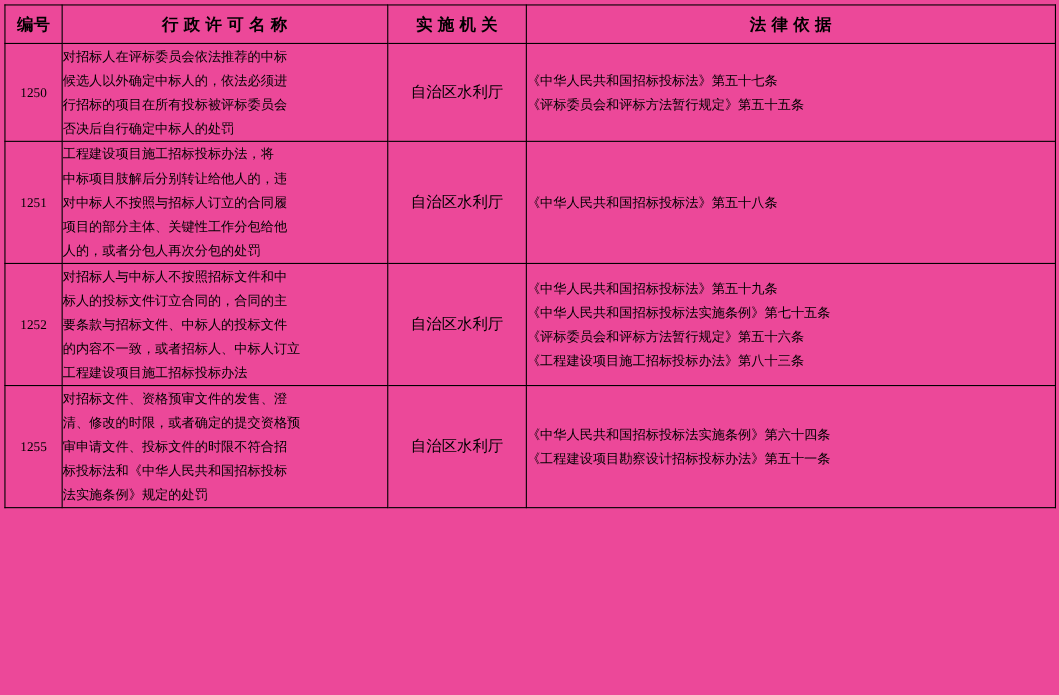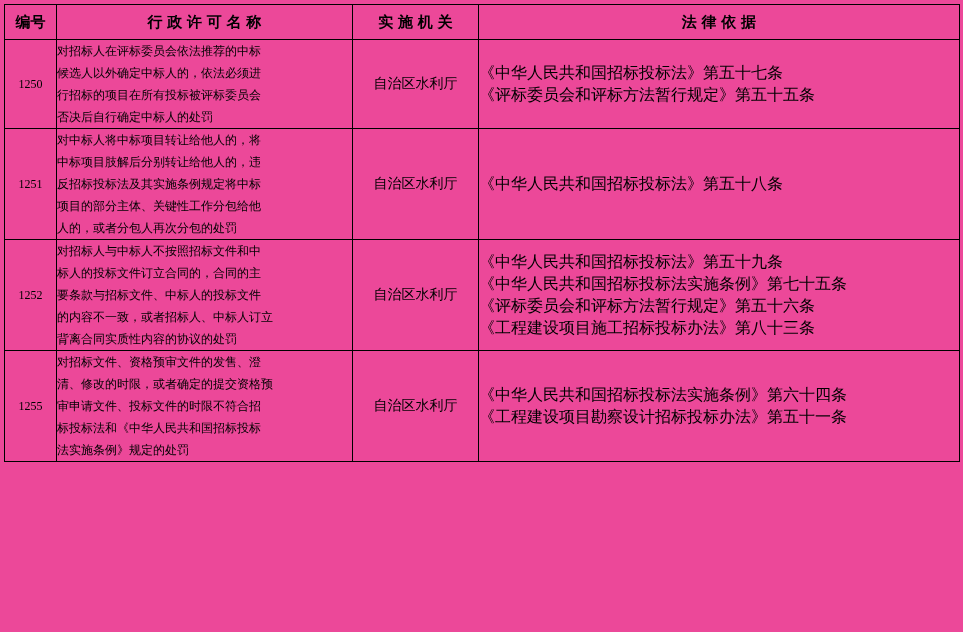--- a/index.html
+++ b/index.html
@@ -54,21 +54,21 @@
     font-size: 12px;
     line-height: 22px;
     padding: 8px 10px 8px 10px;
     text-align: left;
   }
   td.cell-org {
     text-align: center;
     font-size: 14px;
   }
   td.cell-law {
-    font-size: 16px;
+    font-size: 12px;
     line-height: 22px;
     padding: 8px 6px 8px 10px;
     text-align: left;
   }
   .law-line { white-space: nowrap; }
   .name-line { white-space: nowrap; }
 </style>
 </head>
 <body>
 
@@ -99,39 +99,39 @@
           </td>
           <td class="cell-org">自治区水利厅</td>
           <td class="cell-law">
             <div class="law-line">《中华人民共和国招标投标法》第五十七条</div>
             <div class="law-line">《评标委员会和评标方法暂行规定》第五十五条</div>
           </td>
         </tr>
         <tr>
           <td class="cell-no">1251</td>
           <td class="cell-name">
-            <div class="name-line">对中标人将中标项目转让给他人的，将</div>
+            <div class="name-line">工程建设项目施工招标投标办法，将</div>
             <div class="name-line">中标项目肢解后分别转让给他人的，违</div>
-            <div class="name-line">反招标投标法及其实施条例规定将中标</div>
+            <div class="name-line">对中标人不按照与招标人订立的合同履</div>
             <div class="name-line">项目的部分主体、关键性工作分包给他</div>
             <div class="name-line">人的，或者分包人再次分包的处罚</div>
           </td>
           <td class="cell-org">自治区水利厅</td>
           <td class="cell-law">
             <div class="law-line">《中华人民共和国招标投标法》第五十八条</div>
           </td>
         </tr>
         <tr>
           <td class="cell-no">1252</td>
           <td class="cell-name">
             <div class="name-line">对招标人与中标人不按照招标文件和中</div>
             <div class="name-line">标人的投标文件订立合同的，合同的主</div>
             <div class="name-line">要条款与招标文件、中标人的投标文件</div>
             <div class="name-line">的内容不一致，或者招标人、中标人订立</div>
-            <div class="name-line">背离合同实质性内容的协议的处罚</div>
+            <div class="name-line">工程建设项目施工招标投标办法</div>
           </td>
           <td class="cell-org">自治区水利厅</td>
           <td class="cell-law">
             <div class="law-line">《中华人民共和国招标投标法》第五十九条</div>
             <div class="law-line">《中华人民共和国招标投标法实施条例》第七十五条</div>
             <div class="law-line">《评标委员会和评标方法暂行规定》第五十六条</div>
             <div class="law-line">《工程建设项目施工招标投标办法》第八十三条</div>
           </td>
         </tr>
         <tr>

